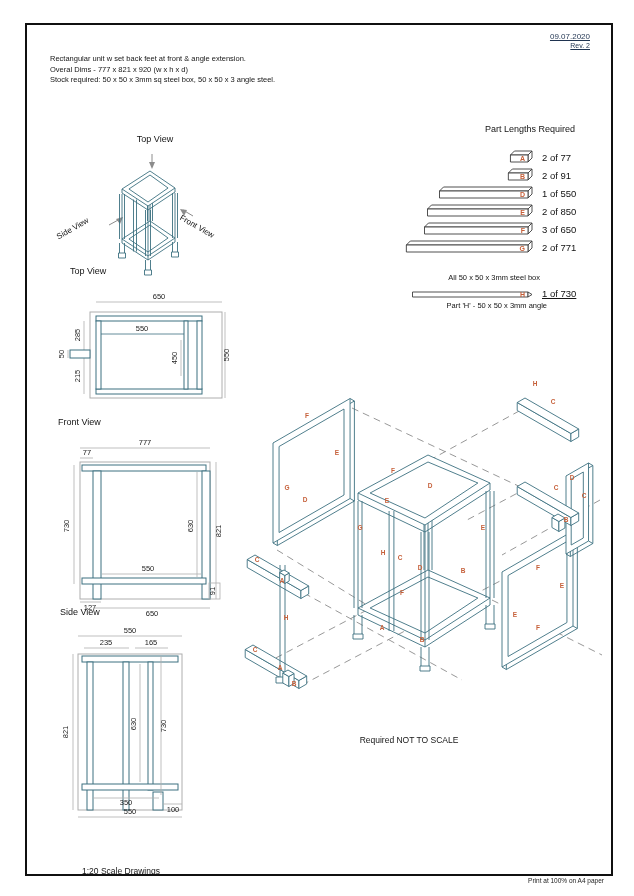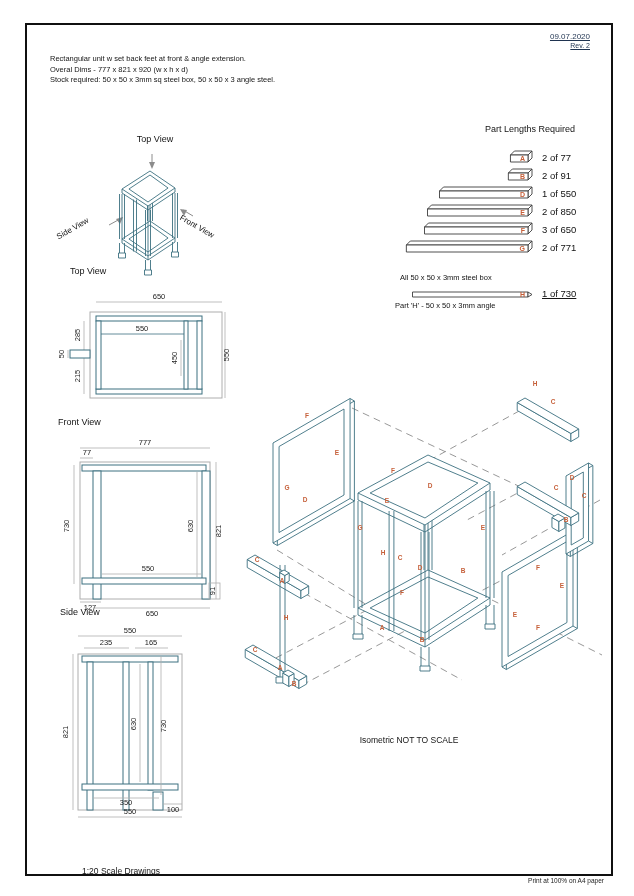--- a/index.html
+++ b/index.html
@@ -10,21 +10,21 @@
   .date-block{position:absolute;right:44px;top:32px;text-align:right;color:#1f3350;text-decoration:underline;}
   .date{font-size:8px;}
   .rev{font-size:7px;margin-top:1px;}
   .desc{position:absolute;left:50px;top:54px;font-size:7.5px;line-height:10.5px;color:#161616;}
   .lbl{position:absolute;font-size:9px;color:#141414;}
   .rot-lbl{position:absolute;font-size:8px;color:#141414;white-space:nowrap;}
   .parts-head{position:absolute;left:450px;top:124px;width:160px;text-align:center;font-size:9px;color:#141414;}
   .parts-rows{position:absolute;left:398px;top:148px;}
   .part-row{display:flex;align-items:center;height:18px;}
   .part-row .qty{font-size:9.5px;color:#111;margin-left:6px;white-space:nowrap;}
-  .note{position:absolute;font-size:7.5px;color:#141414;text-align:left;}
+  .note{position:absolute;font-size:7.5px;color:#141414;text-align:right;}
   .iso-note{position:absolute;left:327px;top:735px;width:164px;text-align:center;font-size:8.5px;color:#141414;}
   .scale-note{position:absolute;left:82px;top:866px;font-size:8.5px;color:#141414;}
   .footer{position:absolute;right:30px;top:877px;font-size:6.5px;color:#222;}
   svg{position:absolute;overflow:visible;}
   svg text{font-family:"Liberation Sans",sans-serif;}
   .tl{fill:#ffffff;stroke:#3c7080;stroke-width:1;}
   .tll{fill:none;stroke:#3c7080;stroke-width:0.8;}
   .gry{fill:none;stroke:#aeaeae;stroke-width:1;}
   .dimln{stroke:#aeaeae;stroke-width:0.8;fill:none;}
   .dimtx{fill:#1c1c1c;font-size:7.5px;text-anchor:middle;}
@@ -361,17 +361,17 @@
       <text x="152" y="258" fill="#c6603a" font-size="6.5px" font-weight="bold" text-anchor="middle">A</text>
       <text x="192" y="270" fill="#c6603a" font-size="6.5px" font-weight="bold" text-anchor="middle">B</text>
       <text x="308" y="198" fill="#c6603a" font-size="6.5px" font-weight="bold" text-anchor="middle">F</text>
       <text x="332" y="216" fill="#c6603a" font-size="6.5px" font-weight="bold" text-anchor="middle">E</text>
       <text x="285" y="245" fill="#c6603a" font-size="6.5px" font-weight="bold" text-anchor="middle">E</text>
       <text x="308" y="258" fill="#c6603a" font-size="6.5px" font-weight="bold" text-anchor="middle">F</text>
       <text x="342" y="108" fill="#c6603a" font-size="6.5px" font-weight="bold" text-anchor="middle">D</text>
       <text x="354" y="126" fill="#c6603a" font-size="6.5px" font-weight="bold" text-anchor="middle">C</text>
       <text x="305" y="14" fill="#c6603a" font-size="6.5px" font-weight="bold" text-anchor="middle">H</text>
     </svg>
-  <div class="iso-note">Isometric NOT TO SCALE</div>
+  <div class="iso-note">Required NOT TO SCALE</div>
 
   <div class="scale-note">1:20 Scale Drawings</div>
   <div class="footer">Print at 100% on A4 paper</div>
 </div>
 
 </body></html>

